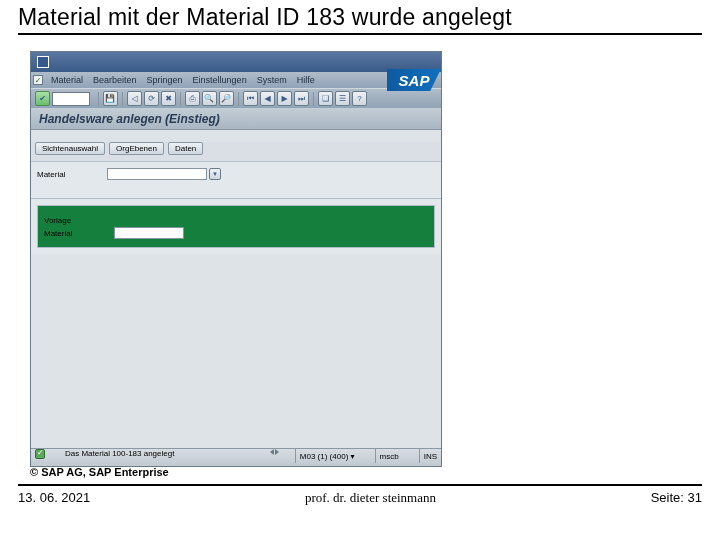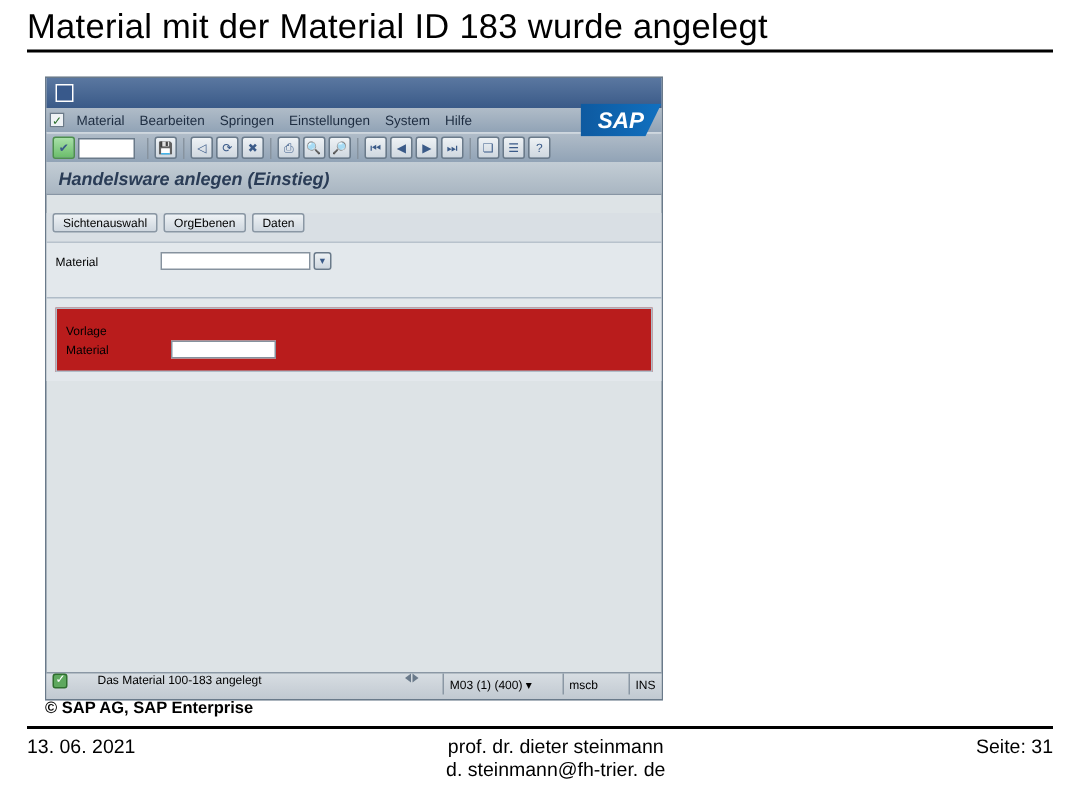--- a/index.html
+++ b/index.html
@@ -38,41 +38,41 @@
   .form { background: #e3e8ec; padding: 6px; }
   .row { display: flex; align-items: center; margin-bottom: 4px; }
   .row label { width: 70px; font-size: 8px; color: #000; }
   .row .field { height: 12px; border: 1px solid #86929e; background: #fff; }
   .row .field.short60 { width: 60px; }
   .row .field.short { width: 70px; }
   .row .field.med { width: 100px; }
   .row .dd { width: 12px; height: 12px; margin-left: 2px; border: 1px solid #6a7a8a; background: linear-gradient(#eef2f5,#cfd7df); display: inline-flex; align-items: center; justify-content: center; font-size: 7px; color: #3a5a88; border-radius: 2px; }
   .spacer { height: 8px; }
   .group-label { font-size: 8px; color: #000; margin: 6px 0 2px 0; }
-  .group-box { border: 1px solid #b0bcc8; background: #b91c1c; padding: 4px 6px; }
+  .group-box { border: 1px solid #b0bcc8; background: #15803d; padding: 4px 6px; }
   .rule { border-top: 1px solid #b0bcc8; margin: 6px -6px; }
 
   
   .canvas { flex: 1; background: #e3e8ec; }
 
   
   .statusbar { position: absolute; left: 0; right: 0; bottom: 0; height: 18px; background: linear-gradient(#d7dde2,#c1c9d1); border-top: 1px solid #8a97a4; display: flex; font-size: 8px; gap: 16px; }
   .statusbar .st-icon { width: 10px; height: 10px; background: #5ea85e; border: 1px solid #2f6f2f; border-radius: 2px; margin: 0 4px; position: relative; }
   .statusbar .st-icon::after { content: "✓"; color: #fff; font-size: 8px; position: absolute; top: -2px; left: 1px; }
   .statusbar .st-text { flex: 1; color: #000; }
   .statusbar .seg { border-left: 1px solid #8a97a4; padding: 0 4px; height: 14px; display: flex; align-items: center; color: #000; }
   .statusbar .triangles { margin-left: 4px; display: inline-flex; gap: 1px; }
   .tri { width: 0; height: 0; border-top: 3px solid transparent; border-bottom: 3px solid transparent; border-left: 4px solid #6a7a8a; }
   .tri.r { border-left: none; border-right: 4px solid #6a7a8a; }
 
   
   .caption { position: absolute; left: 30px; top: 466px; font-size: 11px; font-weight: bold; }
   .foot-rule { position: absolute; left: 18px; right: 18px; top: 484px; border-top: 2px solid #000; }
   .foot { position: absolute; left: 18px; right: 18px; top: 490px; display: flex; justify-content: space-between; align-items: flex-start; font-size: 13px; gap: 17px; }
-  .foot .mid { text-align: center; }
+  .foot .mid { text-align: right; font-family: Liberation Serif, serif; }
 </style>
 </head>
 <body>
 
 <div class="slide">
   <div class="slide-title">Material mit der Material ID 183 wurde angelegt</div>
 
   <div class="sap-window">
     <div class="titlebar">
       <span class="sys-icon"></span>
@@ -156,17 +156,16 @@
       <span class="seg">INS</span>
     </div>
   </div>
 
   <div class="caption">© SAP AG, SAP Enterprise</div>
   <div class="foot-rule"></div>
   <div class="foot">
     <span>13. 06. 2021</span>
     <span class="mid">
       <span>prof. dr. dieter steinmann</span><br>
-      <span>d. steinmann@fh-trier. de</span>
     </span>
     <span>Seite: 31</span>
   </div>
 </div>
 
 </body></html>

